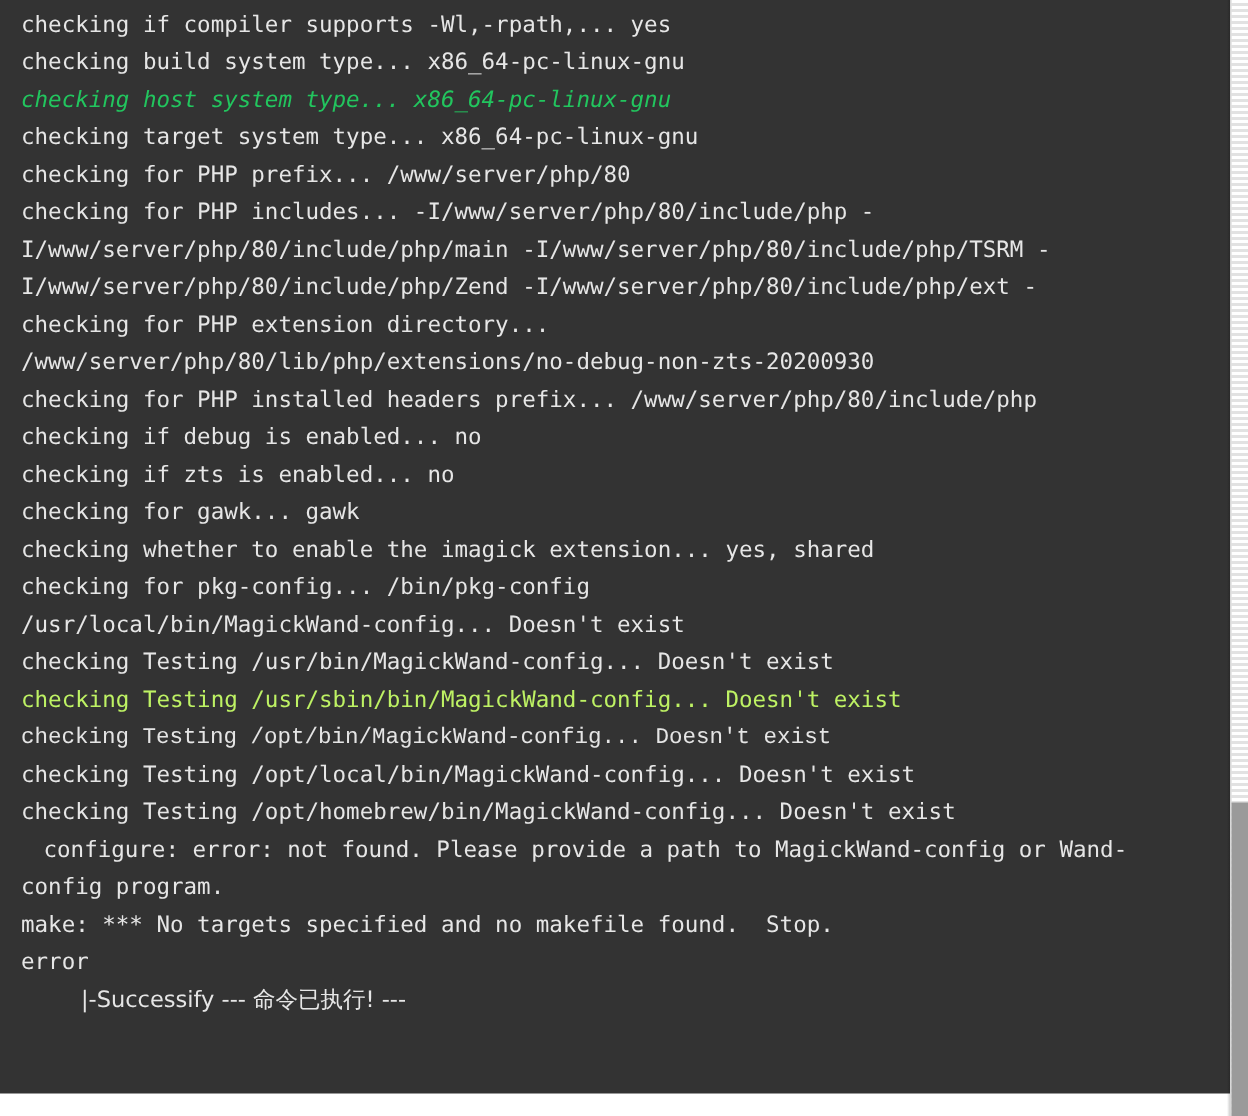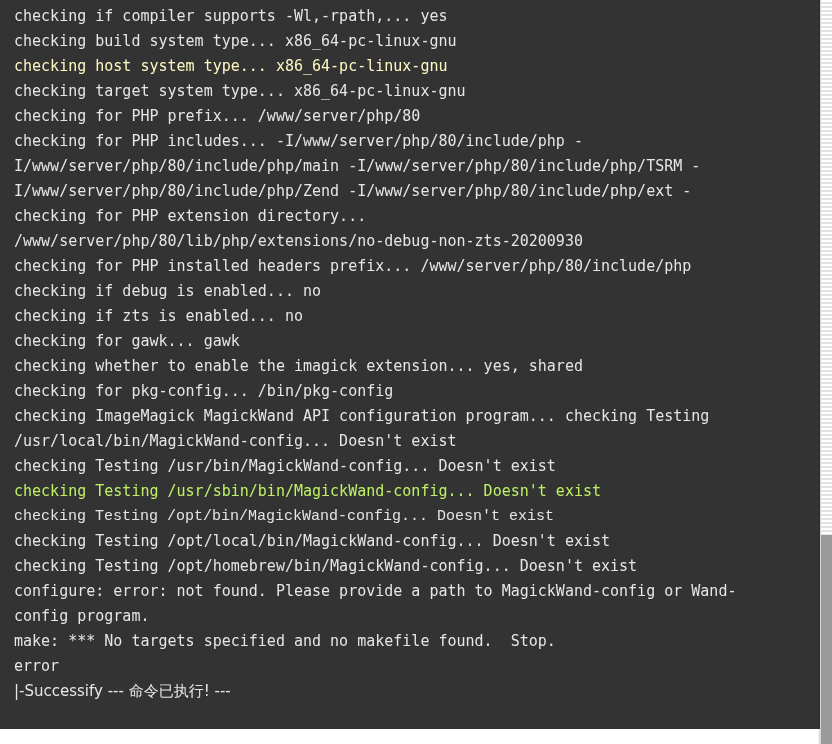--- a/index.html
+++ b/index.html
@@ -76,46 +76,45 @@
   }
 </style>
 </head>
 <body>
 
 <div id="app">
 
   <div id="terminal" style="background: rgb(51, 51, 51);">
     <div class="line" style="color: rgb(230, 230, 230);">checking if compiler supports -Wl,-rpath,... yes</div>
     <div class="line" style="color: rgb(230, 230, 230);">checking build system type... x86_64-pc-linux-gnu</div>
-    <div class="line" style="color: #fef9c3;">checking host system type... x86_64-pc-linux-gnu</div>
+    <div class="line" style="color: #22c55e; font-style: italic;">checking host system type... x86_64-pc-linux-gnu</div>
     <div class="line" style="color: rgb(230, 230, 230);">checking target system type... x86_64-pc-linux-gnu</div>
     <div class="line" style="color: rgb(230, 230, 230);">checking for PHP prefix... /www/server/php/80</div>
     <div class="line" style="color: rgb(230, 230, 230);">checking for PHP includes... -I/www/server/php/80/include/php -</div>
     <div class="line" style="color: rgb(230, 230, 230);">I/www/server/php/80/include/php/main -I/www/server/php/80/include/php/TSRM -</div>
     <div class="line" style="color: rgb(230, 230, 230);">I/www/server/php/80/include/php/Zend -I/www/server/php/80/include/php/ext -</div>
     <div class="line" style="color: rgb(230, 230, 230);">checking for PHP extension directory...</div>
     <div class="line" style="color: rgb(230, 230, 230);">/www/server/php/80/lib/php/extensions/no-debug-non-zts-20200930</div>
     <div class="line" style="color: rgb(230, 230, 230);">checking for PHP installed headers prefix... /www/server/php/80/include/php</div>
     <div class="line" style="color: rgb(230, 230, 230);">checking if debug is enabled... no</div>
     <div class="line" style="color: rgb(230, 230, 230);">checking if zts is enabled... no</div>
     <div class="line" style="color: rgb(230, 230, 230);">checking for gawk... gawk</div>
     <div class="line" style="color: rgb(230, 230, 230);">checking whether to enable the imagick extension... yes, shared</div>
     <div class="line" style="color: rgb(230, 230, 230);">checking for pkg-config... /bin/pkg-config</div>
-    <div class="line" style="color: rgb(230, 230, 230);">checking ImageMagick MagickWand API configuration program... checking Testing</div>
     <div class="line" style="color: rgb(230, 230, 230);">/usr/local/bin/MagickWand-config... Doesn't exist</div>
     <div class="line" style="color: rgb(230, 230, 230);">checking Testing /usr/bin/MagickWand-config... Doesn't exist</div>
     <div class="line" style="color: #bef264;">checking Testing /usr/sbin/bin/MagickWand-config... Doesn't exist</div>
     <div class="line" style="color: #e5e5e5; font-family: Liberation Mono, monospace;">checking Testing /opt/bin/MagickWand-config... Doesn't exist</div>
     <div class="line" style="color: rgb(230, 230, 230);">checking Testing /opt/local/bin/MagickWand-config... Doesn't exist</div>
     <div class="line" style="color: rgb(230, 230, 230);">checking Testing /opt/homebrew/bin/MagickWand-config... Doesn't exist</div>
-    <div class="line" style="color: rgb(230, 230, 230);">configure: error: not found. Please provide a path to MagickWand-config or Wand-</div>
+    <div class="line" style="color: rgb(230, 230, 230); margin-left: 15px;">configure: error: not found. Please provide a path to MagickWand-config or Wand-</div>
     <div class="line" style="color: rgb(230, 230, 230);">config program.</div>
     <div class="line" style="color: rgb(230, 230, 230);">make: *** No targets specified and no makefile found.  Stop.</div>
     <div class="line" style="color: rgb(230, 230, 230);">error</div>
-    <div class="line cjk" style="color: rgb(230, 230, 230);">|-Successify --- 命令已执行! ---</div>
+    <div class="line cjk" style="color: rgb(230, 230, 230); margin-left: 40px;">|-Successify --- 命令已执行! ---</div>
   </div>
 
   <div id="scroll-shadow"></div>
 
   <div id="scrollbar">
     <div id="scrollbar-thumb" style="top: 535px; height: 209px; background: rgb(154, 154, 154);"></div>
   </div>
 
 </div>
 

